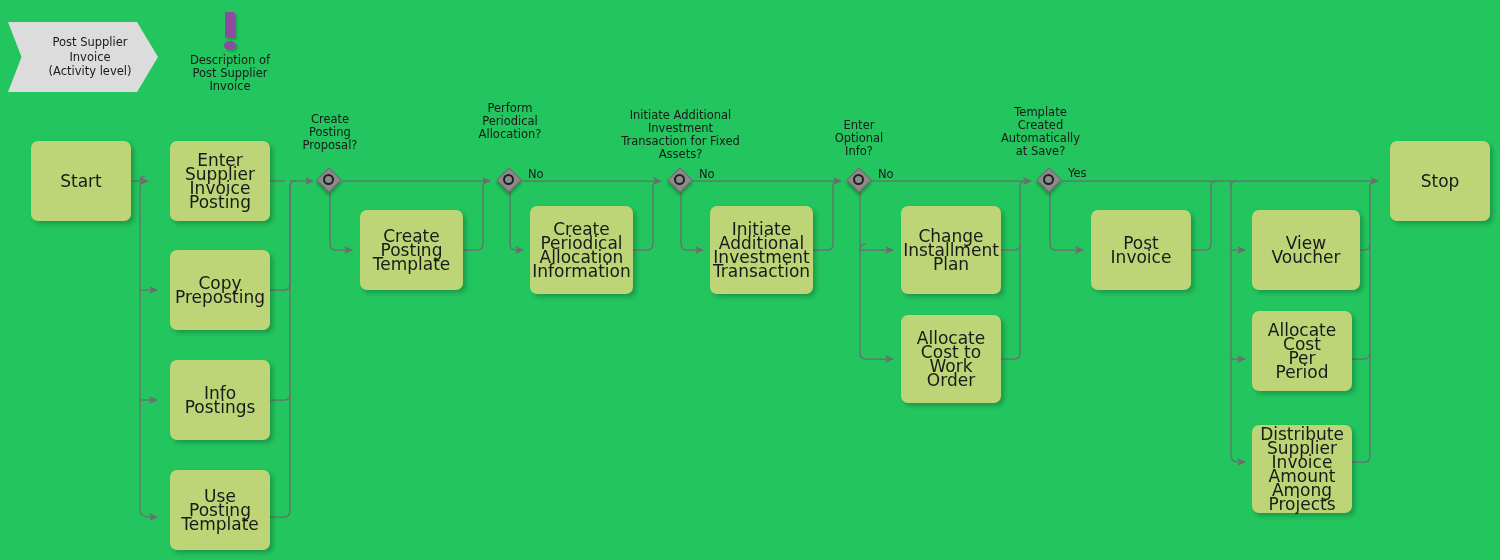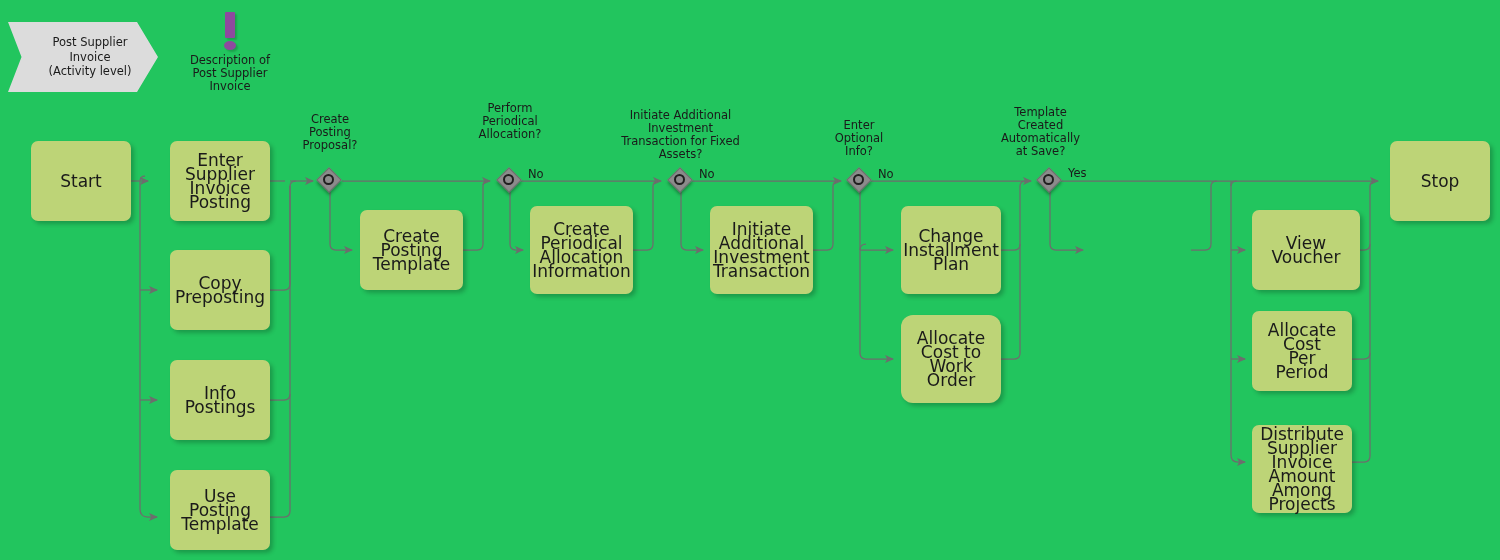--- a/index.html
+++ b/index.html
@@ -221,23 +221,24 @@
 Information</div>
 
   <div class="node" style="left:710px;top:206px;width:103px;height:88px;">Initiate
 Additional
 Investment
 Transaction</div>
 
   <div class="node" style="left:901px;top:206px;width:100px;height:88px;">Change
 Installment Plan</div>
 
-  <div class="node" style="left:901px;top:315px;width:100px;height:88px;border-radius:12px;">Allocate Cost to
+  <div class="node" style="left:901px;top:315px;width:100px;height:88px;">Allocate Cost to
 Work Order</div>
 
+  <div class="node" style="left:1091px;top:210px;width:100px;height:80px;">Post Invoice</div>
 
   <div class="node" style="left:1252px;top:210px;width:108px;height:80px;">View Voucher</div>
 
   <div class="node" style="left:1252px;top:311px;width:100px;height:80px;">Allocate Cost
 Per Period</div>
 
   <div class="node" style="left:1252px;top:425px;width:100px;height:88px;">Distribute
 Supplier Invoice
 Amount Among
 Projects</div>

